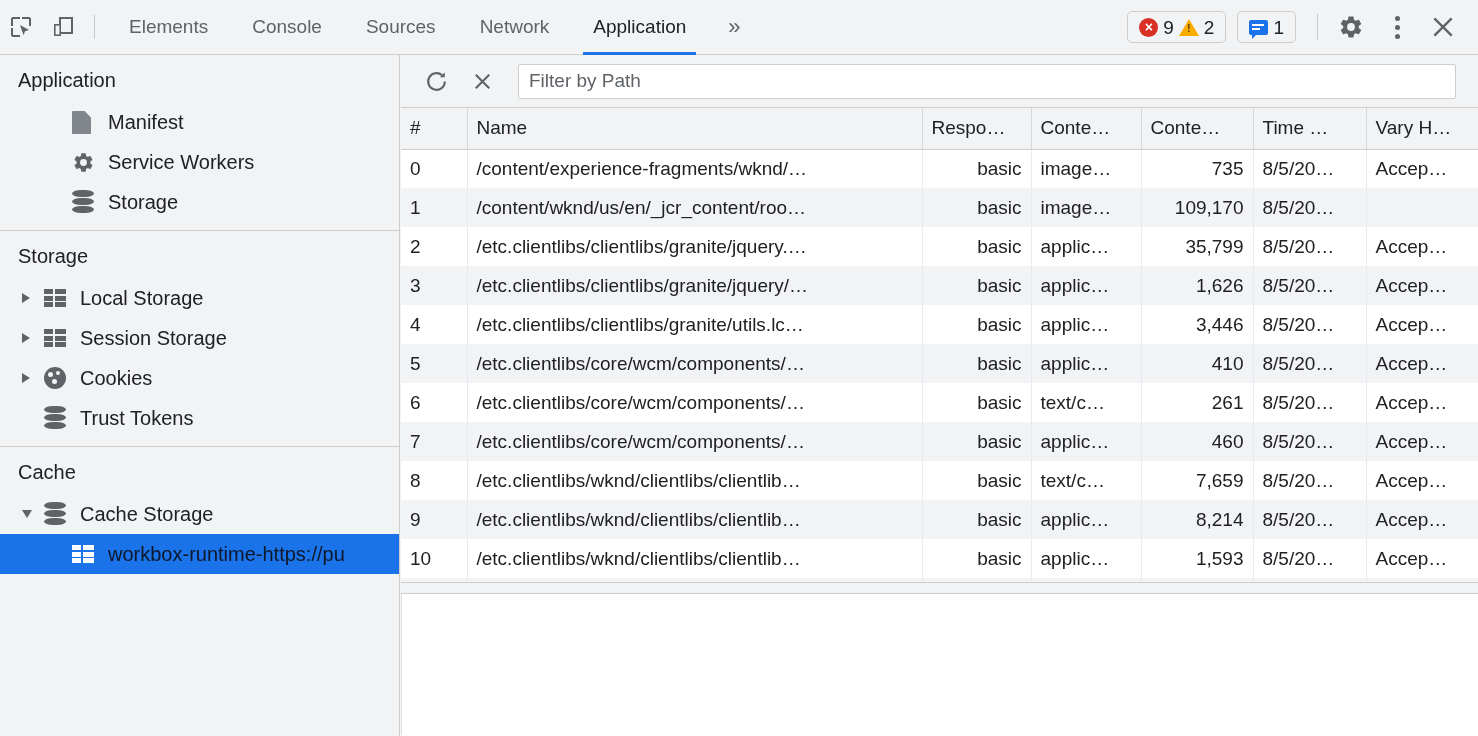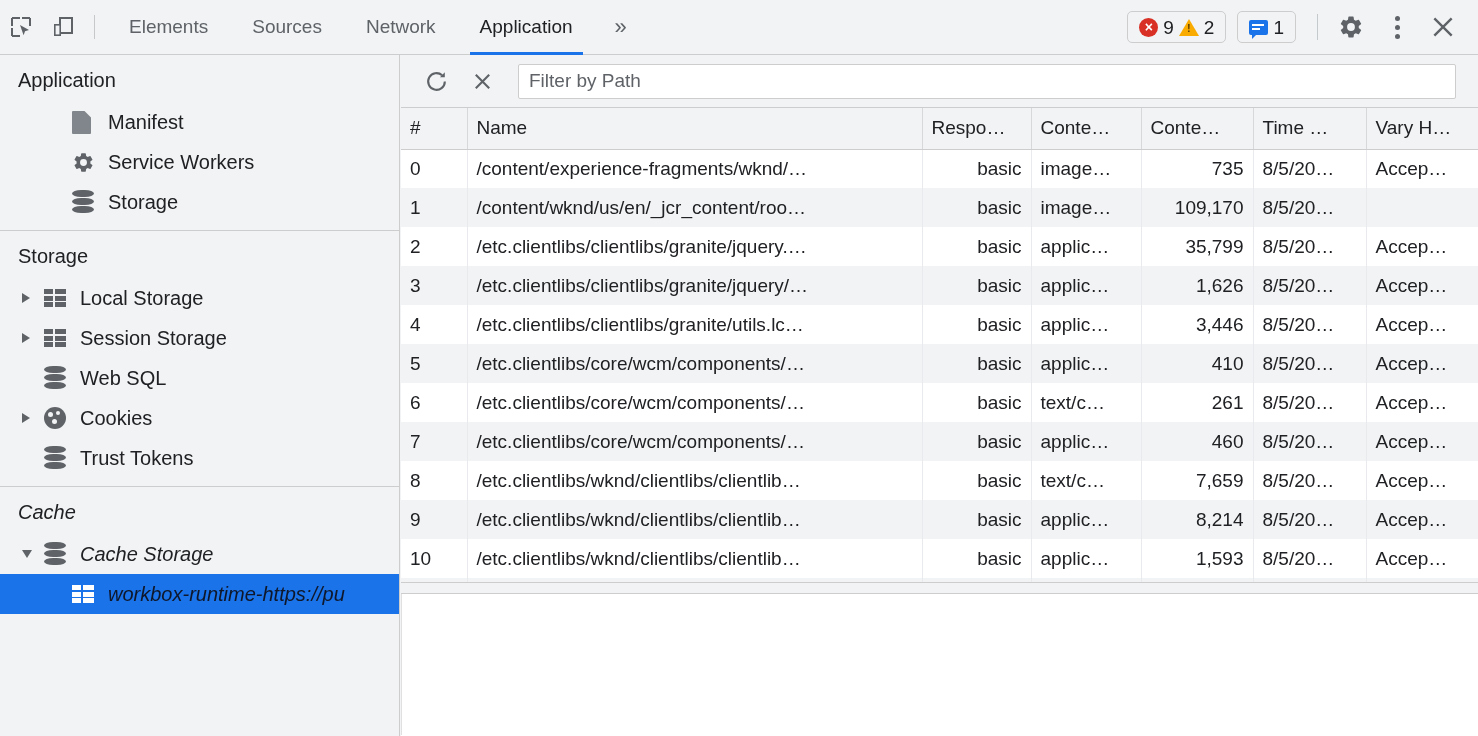--- a/index.html
+++ b/index.html
@@ -305,20 +305,23 @@
         <rect x="4.6" y="10.6" width="3.8" height="8.8" fill="#f1f3f4"></rect>
       </svg>
     </div>
     <div class="tb-sep"></div>
 
     <div class="tabs">
       <div class="tab">
           <span>Elements</span>
         </div>
       <div class="tab">
+          <span>Console</span>
+        </div>
+      <div class="tab">
           <span>Sources</span>
         </div>
       <div class="tab">
           <span>Network</span>
         </div>
       <div class="tab active">
           <span>Application</span>
         </div>
       <div class="tab-more">»</div>
     </div>
@@ -424,31 +427,20 @@
               <span></span>
               <span></span>
               <span></span>
               <span></span>
             </span>
           </span>
         <span class="sb-label">Session Storage</span>
       </div>
 
 
-      <div class="sb-item">
-        <span class="sb-arrow blank"></span>
-        <span class="sb-ico">
-            <span class="ic-db">
-              <i></i>
-              <i></i>
-              <i></i>
-            </span>
-          </span>
-        <span class="sb-label">Web SQL</span>
-      </div>
 
       <div class="sb-item">
         <span class="sb-arrow">
             <span class="tri-right"></span>
           </span>
         <span class="sb-ico">
             <span class="ic-cookie">
               <i></i>
               <i></i>
               <i></i>
@@ -463,21 +455,21 @@
             <span class="ic-db">
               <i></i>
               <i></i>
               <i></i>
             </span>
           </span>
         <span class="sb-label">Trust Tokens</span>
       </div>
     </div>
 
-    <div class="sb-section" style="border-bottom:none;font-style:italic;">
+    <div class="sb-section" style="border-bottom:none;">
       <div class="sb-title">Cache</div>
 
       <div class="sb-item">
         <span class="sb-arrow">
             <span class="tri-down"></span>
           </span>
         <span class="sb-ico">
             <span class="ic-db">
               <i></i>
               <i></i>

